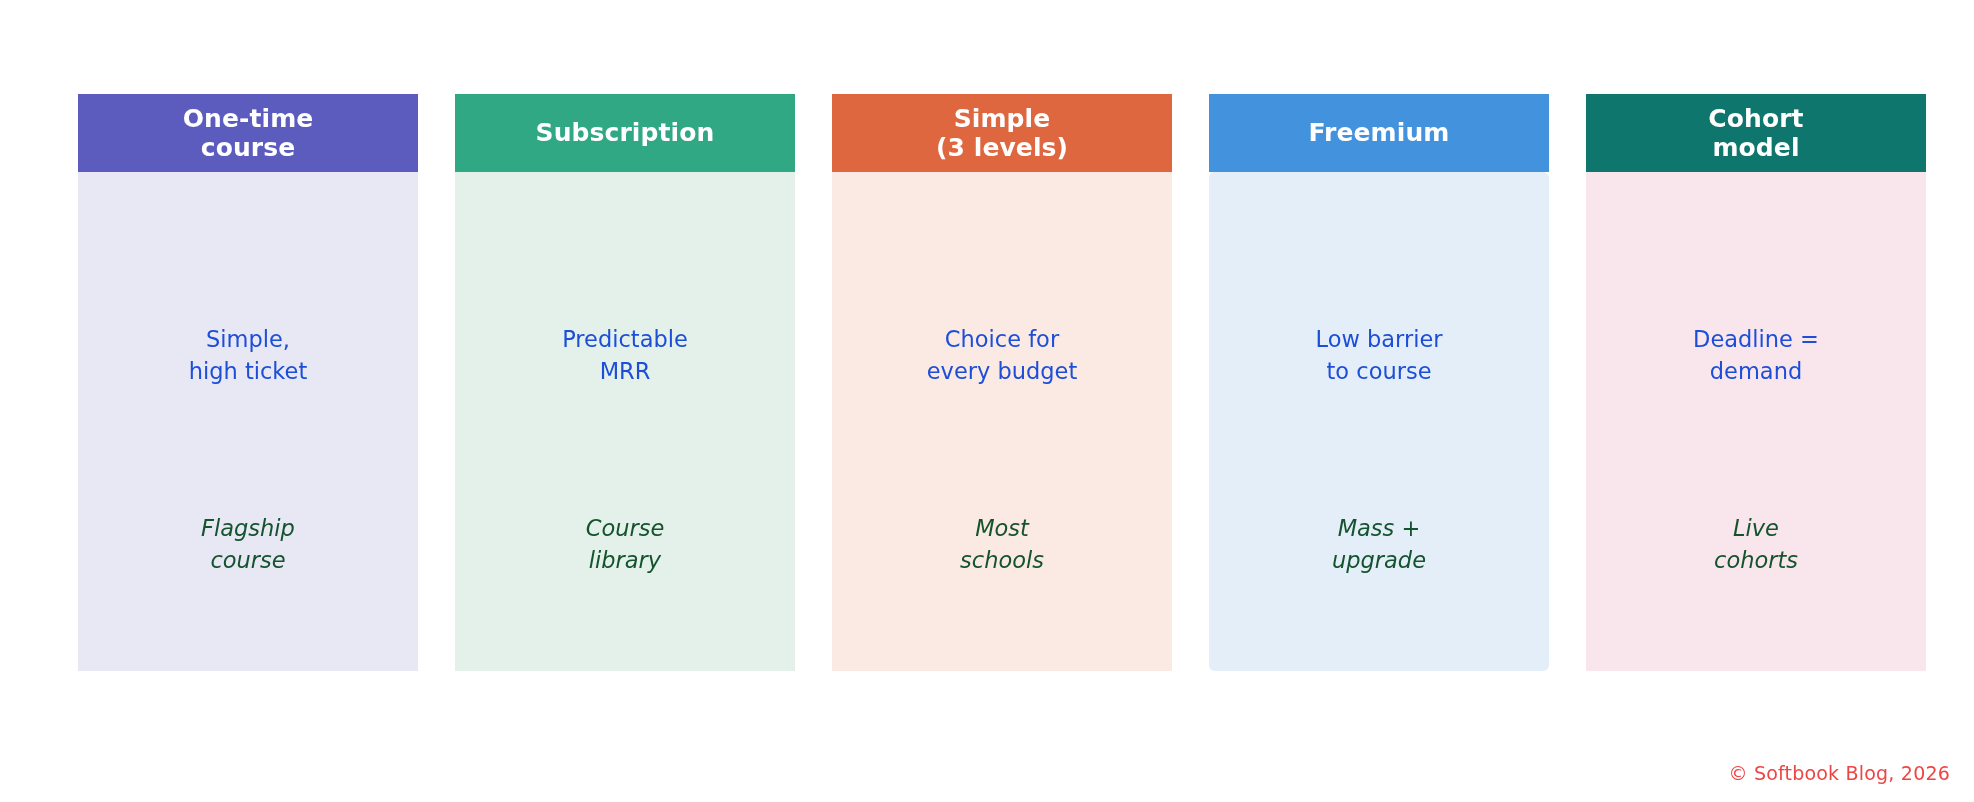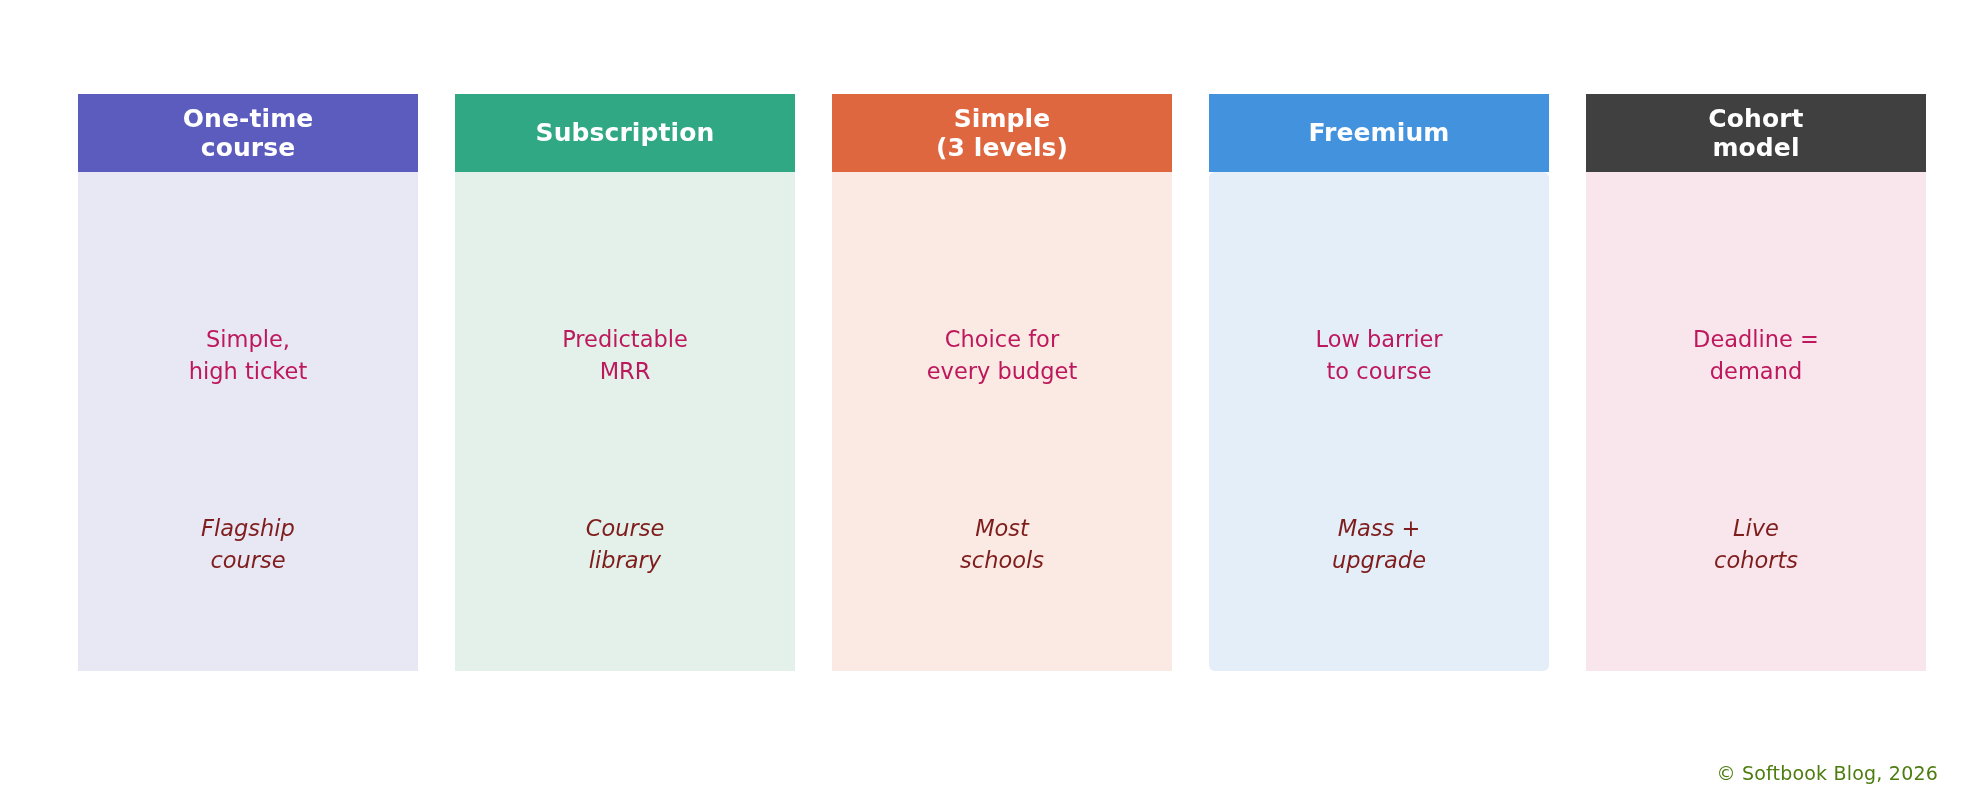--- a/index.html
+++ b/index.html
@@ -61,40 +61,40 @@
     display: block;
   }
   .benefit {
     position: absolute;
     left: 0;
     right: 0;
     top: 152px;
     text-align: center;
     font-size: 22.5px;
     line-height: 1.42;
-    color: #be185d;
+    color: #1d4ed8;
   }
   .example {
     position: absolute;
     left: 0;
     right: 0;
     top: 341px;
     text-align: center;
     font-size: 22.5px;
     line-height: 1.42;
     font-style: italic;
-    color: #7f1d1d;
+    color: #14532d;
   }
   .line { display: block; }
   .footer-credit {
     position: absolute;
-    right: 36px;
+    right: 24px;
     bottom: 18px;
     font-size: 19px;
-    color: #4d7c0f;
+    color: #ef4444;
     letter-spacing: 0.2px;
   }
 </style>
 </head>
 <body style="background: rgb(255, 255, 255);">
 
 <div id="board">
 
   <div class="cards-row">
 
@@ -168,21 +168,21 @@
           <span class="line">to course</span>
         </div>
         <div class="example">
           <span class="line">Mass +</span>
           <span class="line">upgrade</span>
         </div>
       </div>
     </div>
 
     <div class="card">
-      <div class="card-header" style="background: #404040;">
+      <div class="card-header" style="background: #0f766e;">
         <span>
           <span class="line">Cohort</span>
           <span class="line">model</span>
         </span>
       </div>
       <div class="card-body" style="background: rgb(249, 230, 237);">
         <div class="benefit">
           <span class="line">Deadline =</span>
           <span class="line">demand</span>
         </div>

